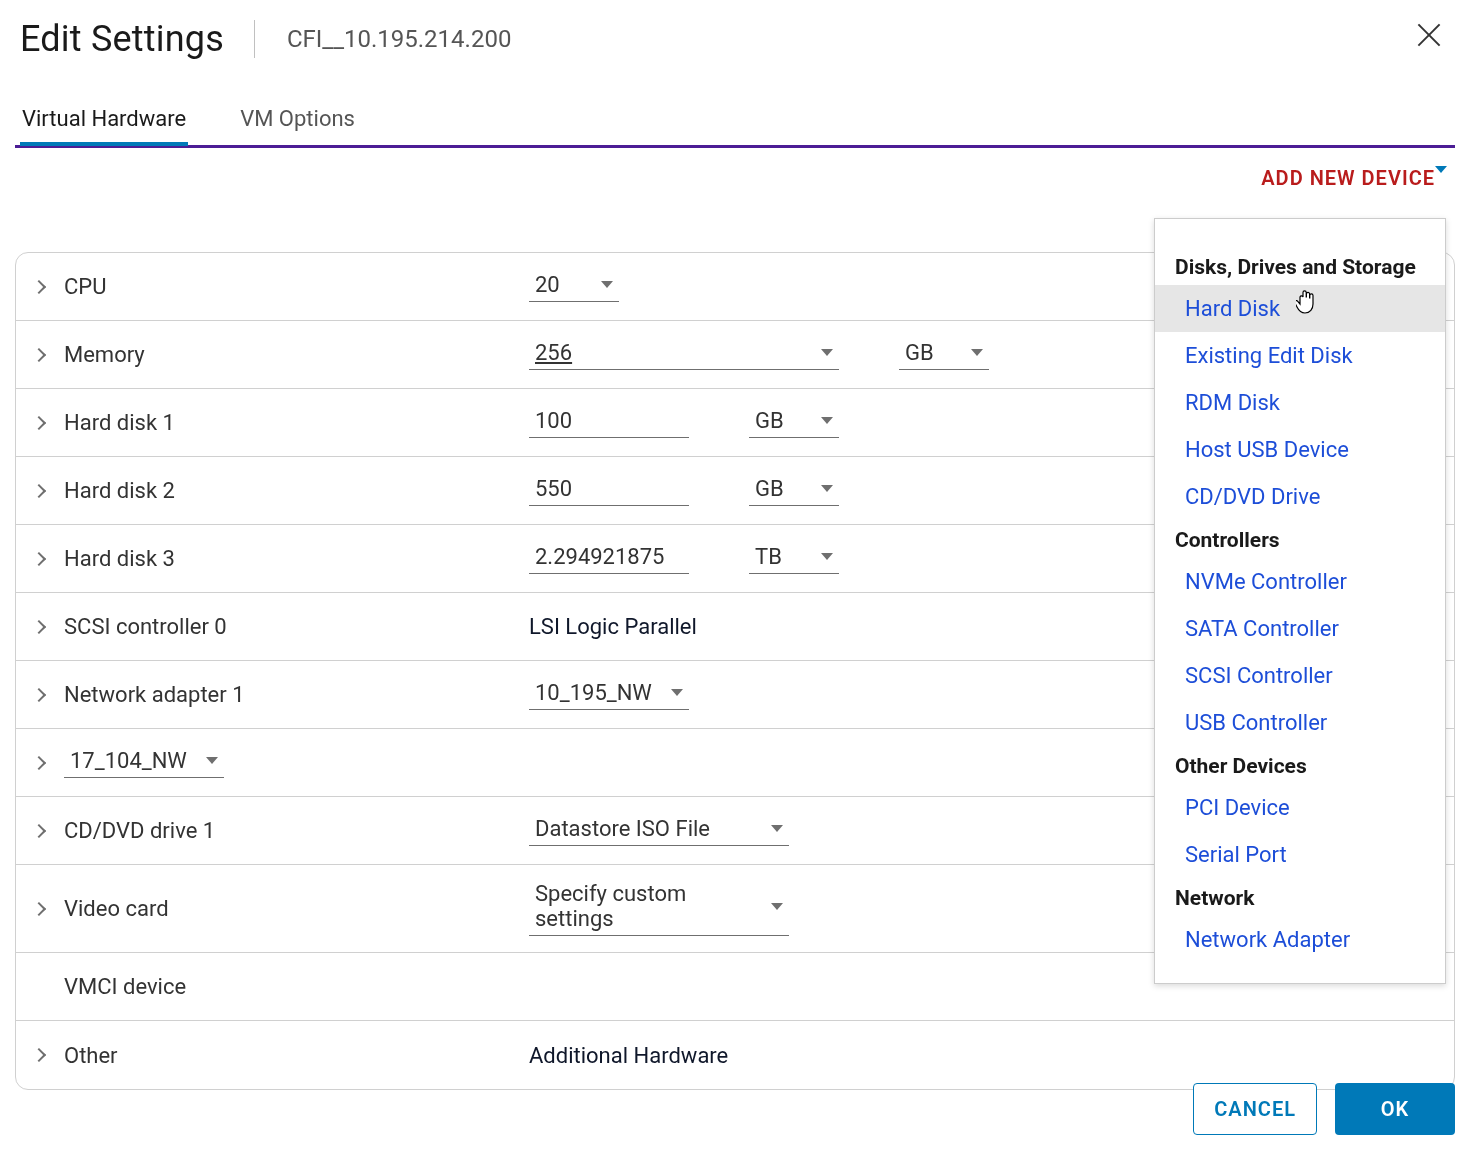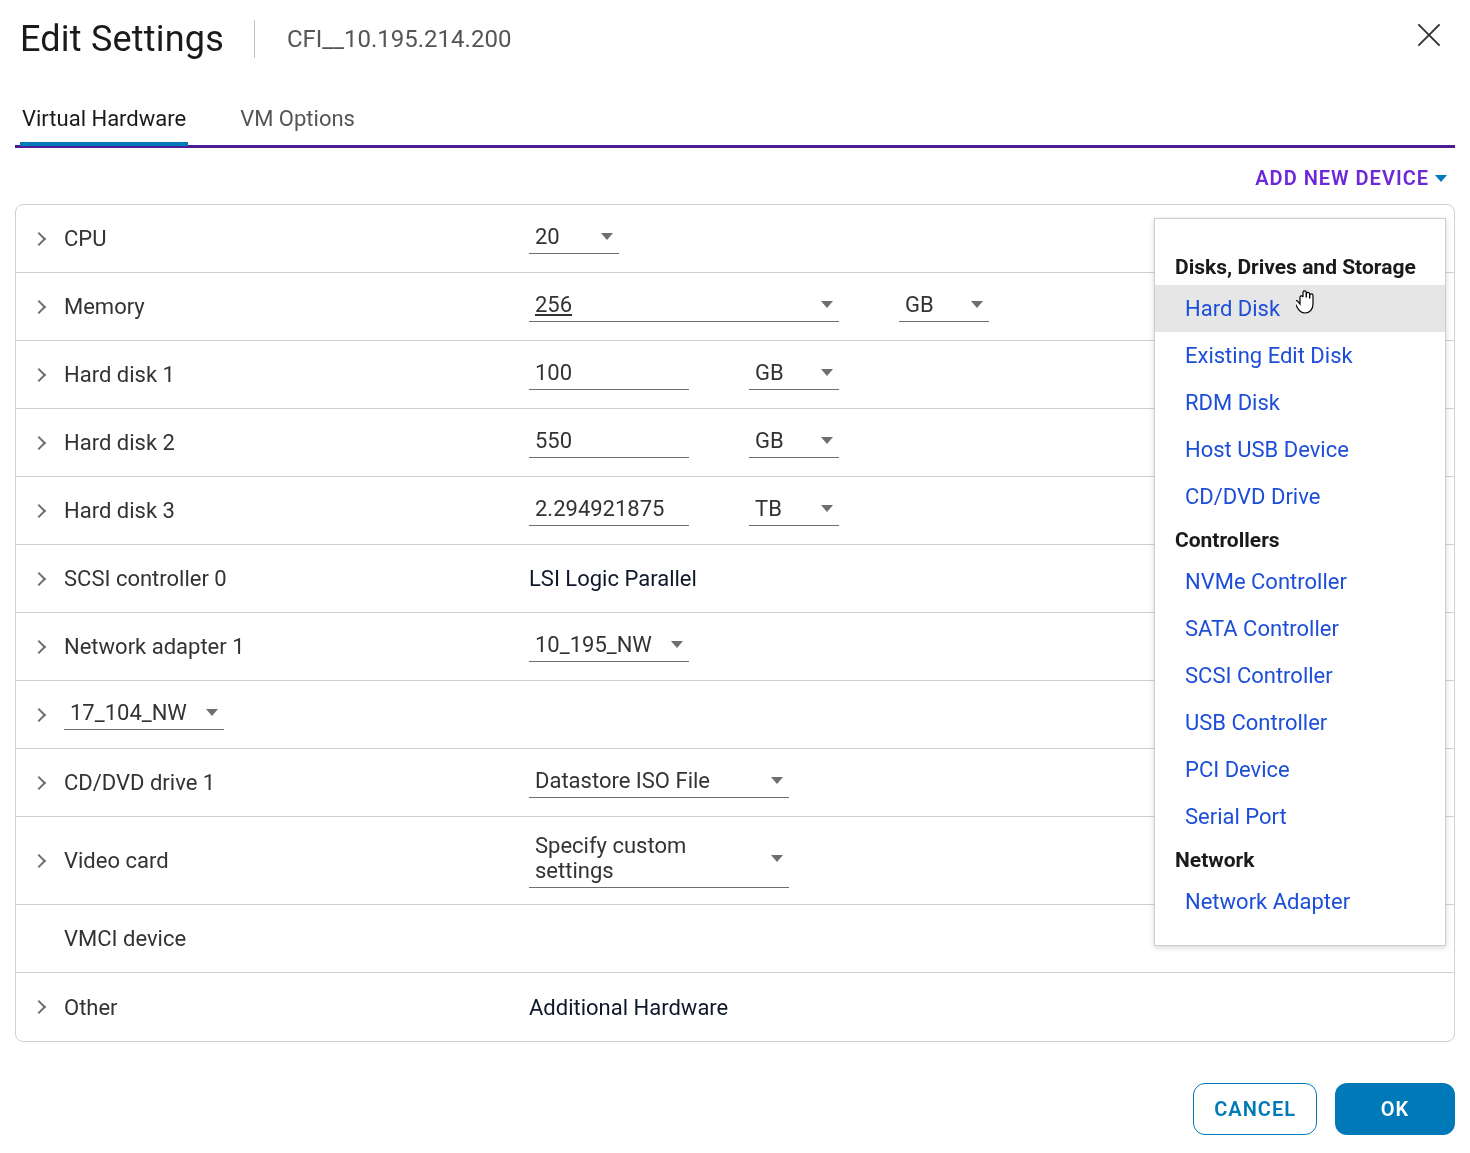--- a/index.html
+++ b/index.html
@@ -77,40 +77,39 @@
     height: 4px;
     background: #0079b8;
   }
 
   .add-device-row {
     display: flex;
     justify-content: flex-end;
     padding: 18px 8px 14px 0;
   }
   .add-device-btn {
-    color: #6d28d9;
+    color: #b91c1c;
     font-size: 20px;
     font-weight: 600;
     letter-spacing: 1px;
     cursor: pointer;
     display: flex;
-    align-items: center;
-    gap: 6px;
   }
   .add-device-btn .caret {
     display: inline-block;
     width: 0; height: 0;
     border-left: 6px solid transparent;
     border-right: 6px solid transparent;
     border-top: 7px solid #0079b8;
   }
 
   .rows-wrap {
     border: 1px solid #d0d0d0;
-    border-radius: 8px;
+    border-radius: 13px;
+    margin-top: 48px;
   }
   .row {
     display: flex;
     align-items: center;
     border-bottom: 1px solid #d0d0d0;
     padding: 16px 18px;
     min-height: 68px;
   }
   .row:last-child { border-bottom: none; }
   .chev {
@@ -221,21 +220,21 @@
   }
   .btn {
     height: 52px;
     min-width: 120px;
     display: flex;
     align-items: center;
     justify-content: center;
     font-size: 20px;
     font-weight: 600;
     letter-spacing: 1px;
-    border-radius: 12px;
+    border-radius: 4px;
     cursor: pointer;
     padding: 0 20px;
   }
   .btn-secondary {
     border: 1px solid #0079b8;
     background: #ffffff;
     color: #0079b8;
   }
   .btn-primary {
     border: none;
@@ -408,20 +407,21 @@
   <div class="dd-item">RDM Disk</div>
   <div class="dd-item">Host USB Device</div>
   <div class="dd-item">CD/DVD Drive</div>
 
   <div class="dd-heading">Controllers</div>
   <div class="dd-item">NVMe Controller</div>
   <div class="dd-item">SATA Controller</div>
   <div class="dd-item">SCSI Controller</div>
   <div class="dd-item">USB Controller</div>
 
+  <div class="dd-heading">Other Devices</div>
   <div class="dd-item">PCI Device</div>
   <div class="dd-item">Serial Port</div>
 
   <div class="dd-heading">Network</div>
   <div class="dd-item">Network Adapter</div>
 </div>
 
 <svg class="cursor-hand" width="22" height="26" viewBox="0 0 22 26">
   <path d="M7 7 V2.5 a1.6 1.6 0 0 1 3.2 0 V7 h0.2 V4 a1.6 1.6 0 0 1 3.2 0 V8 h0.2 V5.5 a1.6 1.6 0 0 1 3.2 0 V14 c0 5 -3 9 -8 9 c-4 0 -6 -2 -8 -6 l-2 -4 a1.6 1.6 0 0 1 2.8 -1.6 L4 14 V7 a1.6 1.6 0 0 1 3 0 Z" fill="#ffffff" stroke="#000000" stroke-width="1.2"></path>
 </svg>

